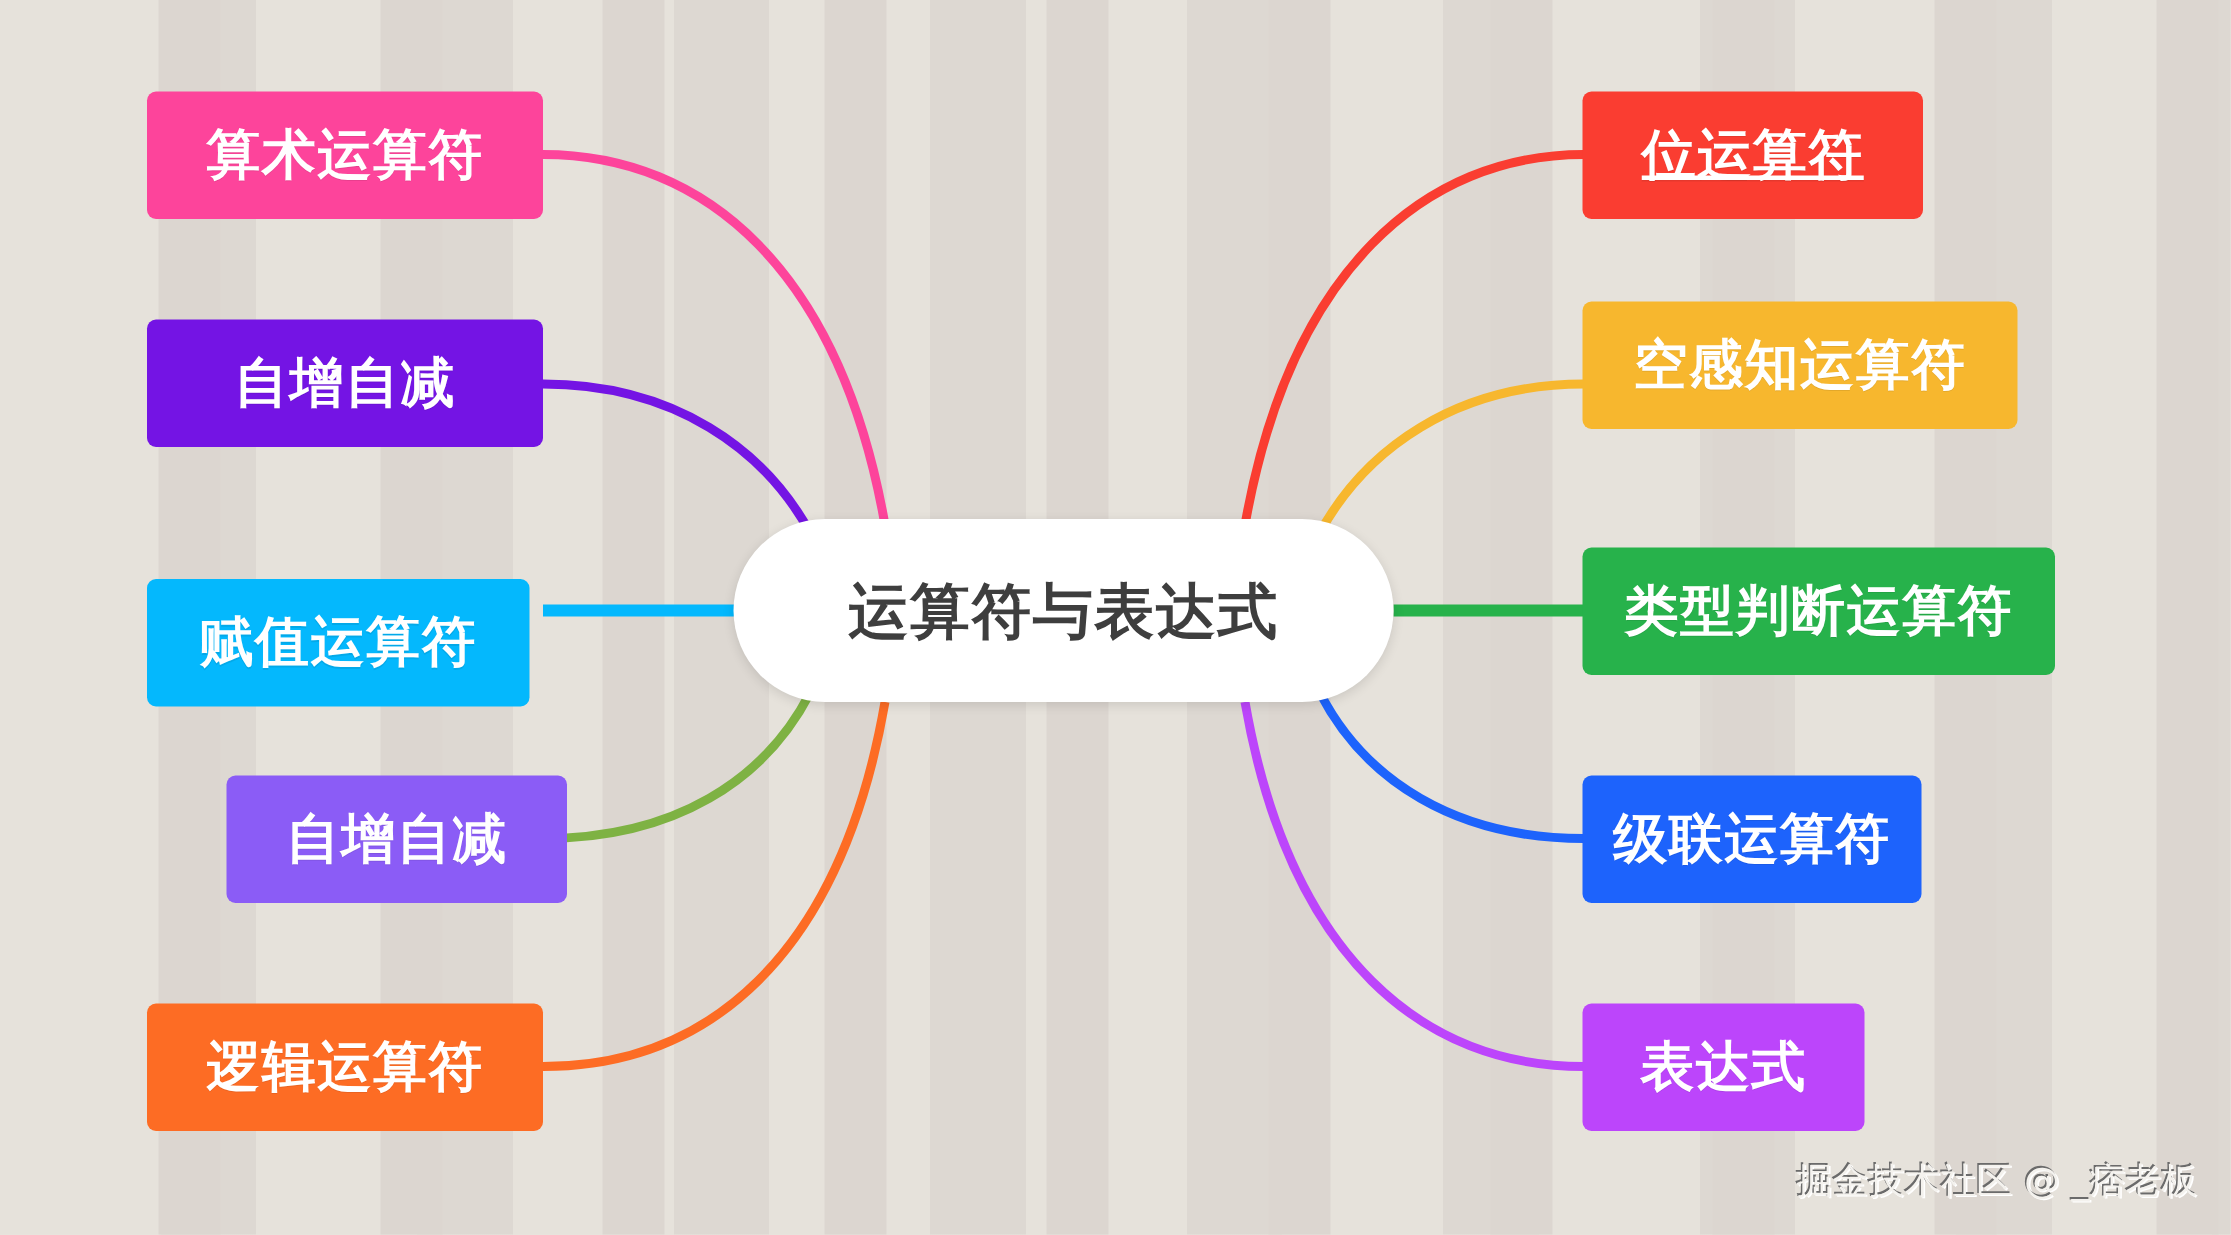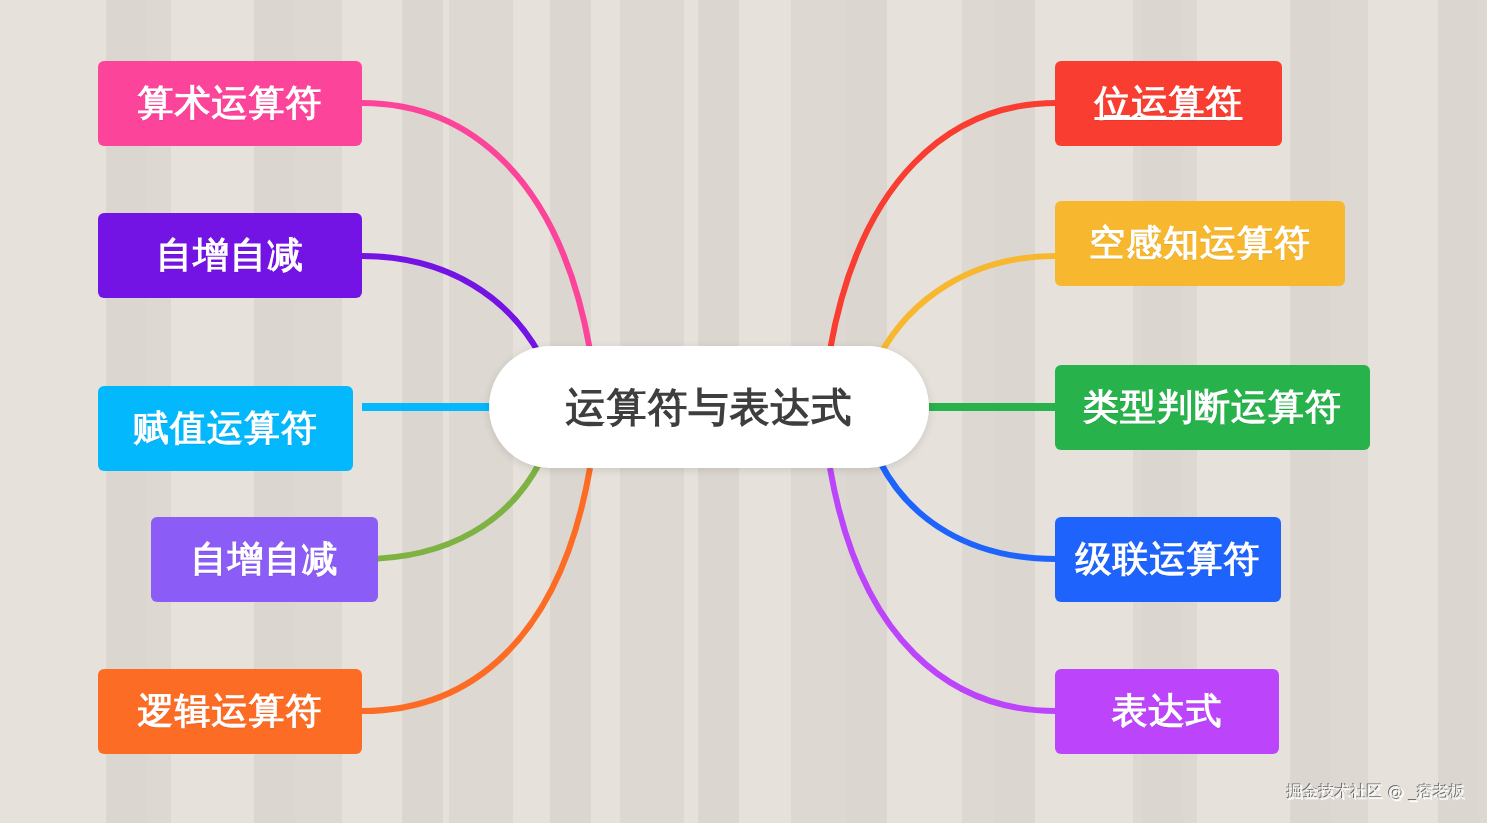--- a/index.html
+++ b/index.html
@@ -32,21 +32,21 @@
   }
   .center {
     position:absolute; left:489px; top:346px; width:440px; height:122px;
     background:#ffffff; border-radius:61px;
     box-shadow: 0 2px 8px rgba(0,0,0,0.12);
     display:flex; align-items:center; justify-content:center;
     font-size:40px; font-weight:bold; color:#3e3e3e; letter-spacing:1px;
   }
   .watermark {
     position:absolute; right:22px; bottom:20px;
-    font-size:16px; color:#f4f2ee;
+    font-size:24px; color:#f4f2ee;
     text-shadow: -1px -1px 0 #6b6b6b, 1px 1px 0 #ffffff;
   }
 </style>
 </head>
 <body>
 
 <div class="stripes"></div>
 
 <svg class="links" width="1487" height="823">
 
@@ -88,17 +88,17 @@
 </div>
 <div class="node" style="left:1055px;top:201px;width:290px;background:#f7b72e;">
   <span>空感知运算符</span>
 </div>
 <div class="node" style="left:1055px;top:365px;width:315px;background:#27b24b;">
   <span>类型判断运算符</span>
 </div>
 <div class="node" style="left:1055px;top:517px;width:226px;background:#1d63fc;">
   <span>级联运算符</span>
 </div>
-<div class="node" style="left:1055px;top:669px;width:224px;background:#bc45fb;">
+<div class="node" style="left:1055px;top:669px;width:188px;background:#bc45fb;">
   <span>表达式</span>
 </div>
 
 <div class="watermark">掘金技术社区 @ _痞老板</div>
 
 </body></html>

